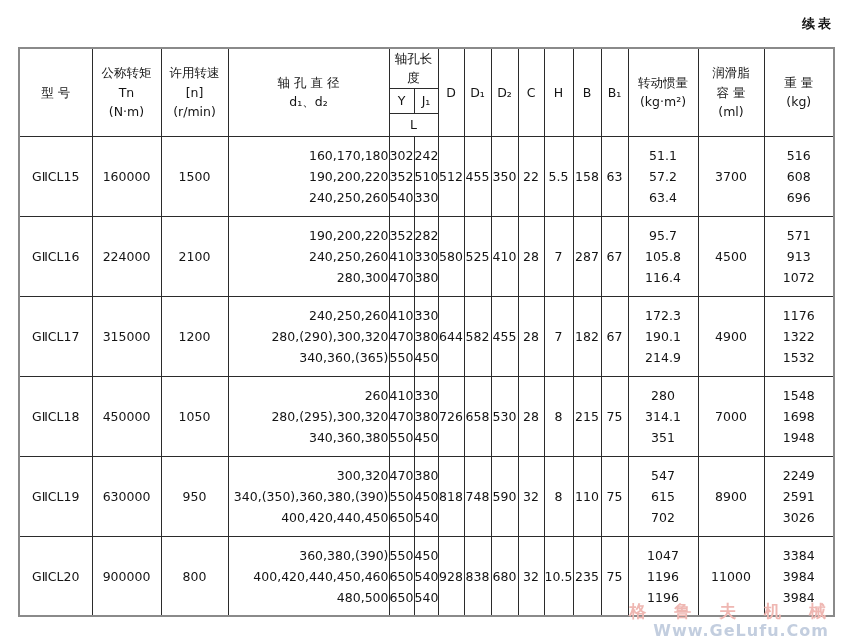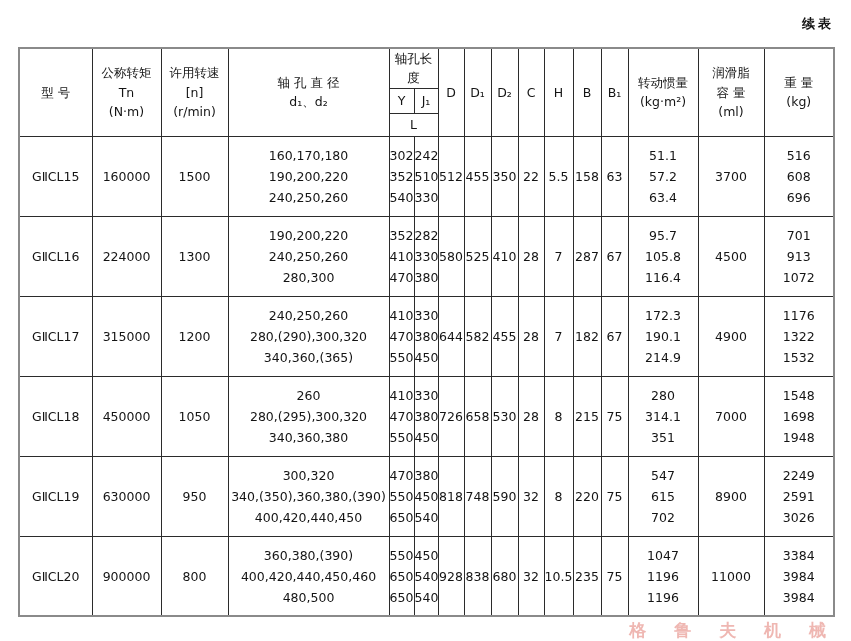--- a/index.html
+++ b/index.html
@@ -21,21 +21,21 @@
     border:1px solid #2b2b2b;
     text-align:center;vertical-align:middle;
     font-weight:normal;font-size:12.5px;
     padding:0;line-height:1.55;
     overflow:hidden;
   }
   .hr-a{height:23px;} .hr-b{height:25px;} .hr-c{height:23px;}
   .spec tbody tr{height:80px;}
   .spec tbody td{line-height:21px;}
   .multi{white-space:pre-line;}
-  td.bores{text-align:center;}
+  td.bores{text-align:right;}
   .thickL{border-left:2px solid #8a8a8a;}
   .hdr{font-size:12.5px;}
   .watermark{
     position:absolute;right:22px;bottom:1px;text-align:right;line-height:19px;
   }
   .wm-brand{
     font-size:17px;letter-spacing:11px;color:#efb7b2;font-weight:bold;
     margin-right:-8px;
   }
   .wm-url{
@@ -126,42 +126,42 @@
 57.2
 63.4</td>
       <td class="thickL">3700</td>
       <td class="multi">516
 608
 696</td>
     </tr>
     <tr>
       <td>GⅡCL16</td>
       <td>224000</td>
-      <td>1300</td>
+      <td>2100</td>
       <td class="bores multi">190,200,220
 240,250,260
 280,300</td>
       <td class="multi">352
 410
 470</td>
       <td class="multi">282
 330
 380</td>
       <td>580</td>
       <td>525</td>
       <td>410</td>
       <td>28</td>
       <td>7</td>
       <td>287</td>
       <td>67</td>
       <td class="multi">95.7
 105.8
 116.4</td>
       <td class="thickL">4500</td>
-      <td class="multi">701
+      <td class="multi">571
 913
 1072</td>
     </tr>
     <tr>
       <td>GⅡCL17</td>
       <td>315000</td>
       <td>1200</td>
       <td class="bores multi">240,250,260
 280,(290),300,320
 340,360,(365)</td>
@@ -225,21 +225,21 @@
 550
 650</td>
       <td class="multi">380
 450
 540</td>
       <td>818</td>
       <td>748</td>
       <td>590</td>
       <td>32</td>
       <td>8</td>
-      <td>220</td>
+      <td>110</td>
       <td>75</td>
       <td class="multi">547
 615
 702</td>
       <td class="thickL">8900</td>
       <td class="multi">2249
 2591
 3026</td>
     </tr>
     <tr>
@@ -268,13 +268,14 @@
       <td class="thickL">11000</td>
       <td class="multi">3384
 3984
 3984</td>
     </tr>
   </tbody>
 </table>
 
 <div class="watermark">
   <div class="wm-brand">格 鲁 夫 机 械</div>
+  <div class="wm-url">Www.GeLufu.Com</div>
 </div>
 
 </body></html>

